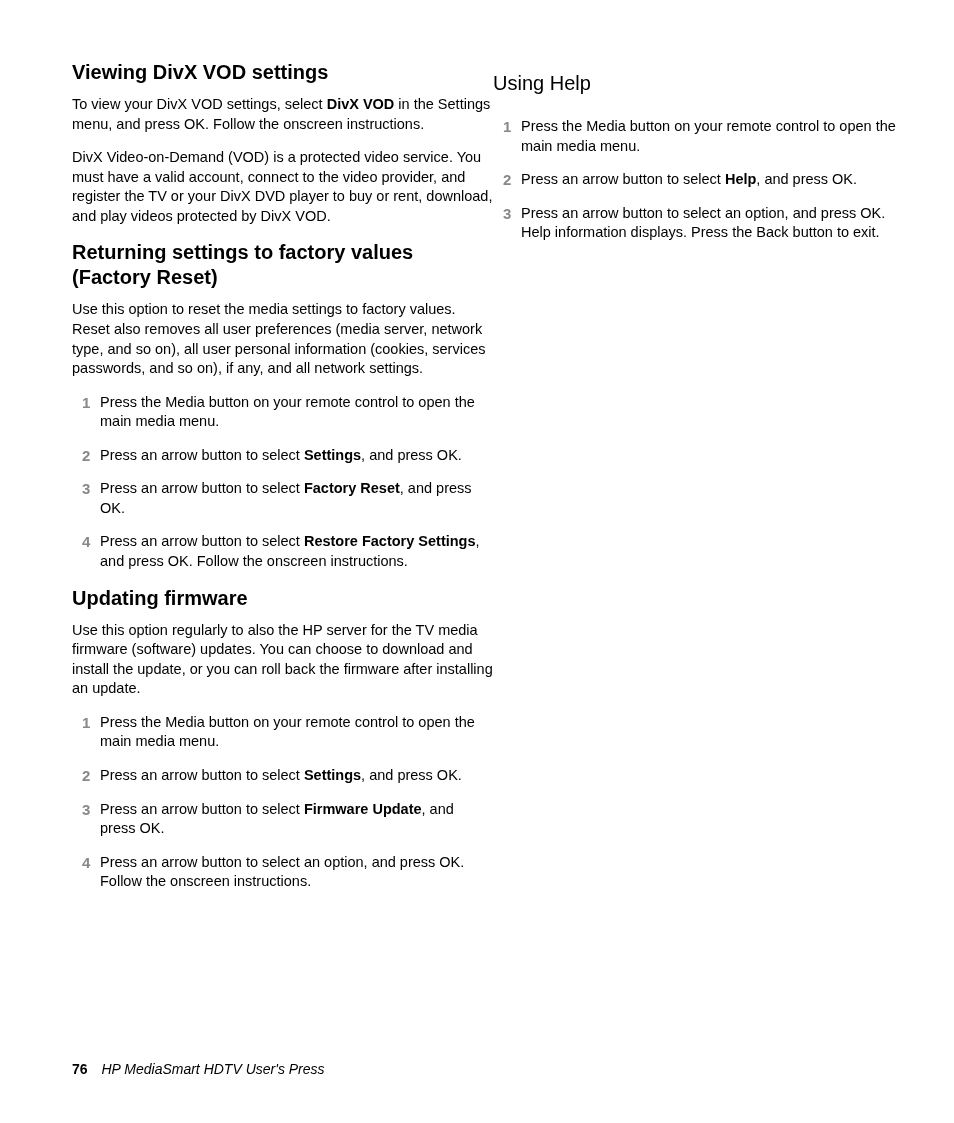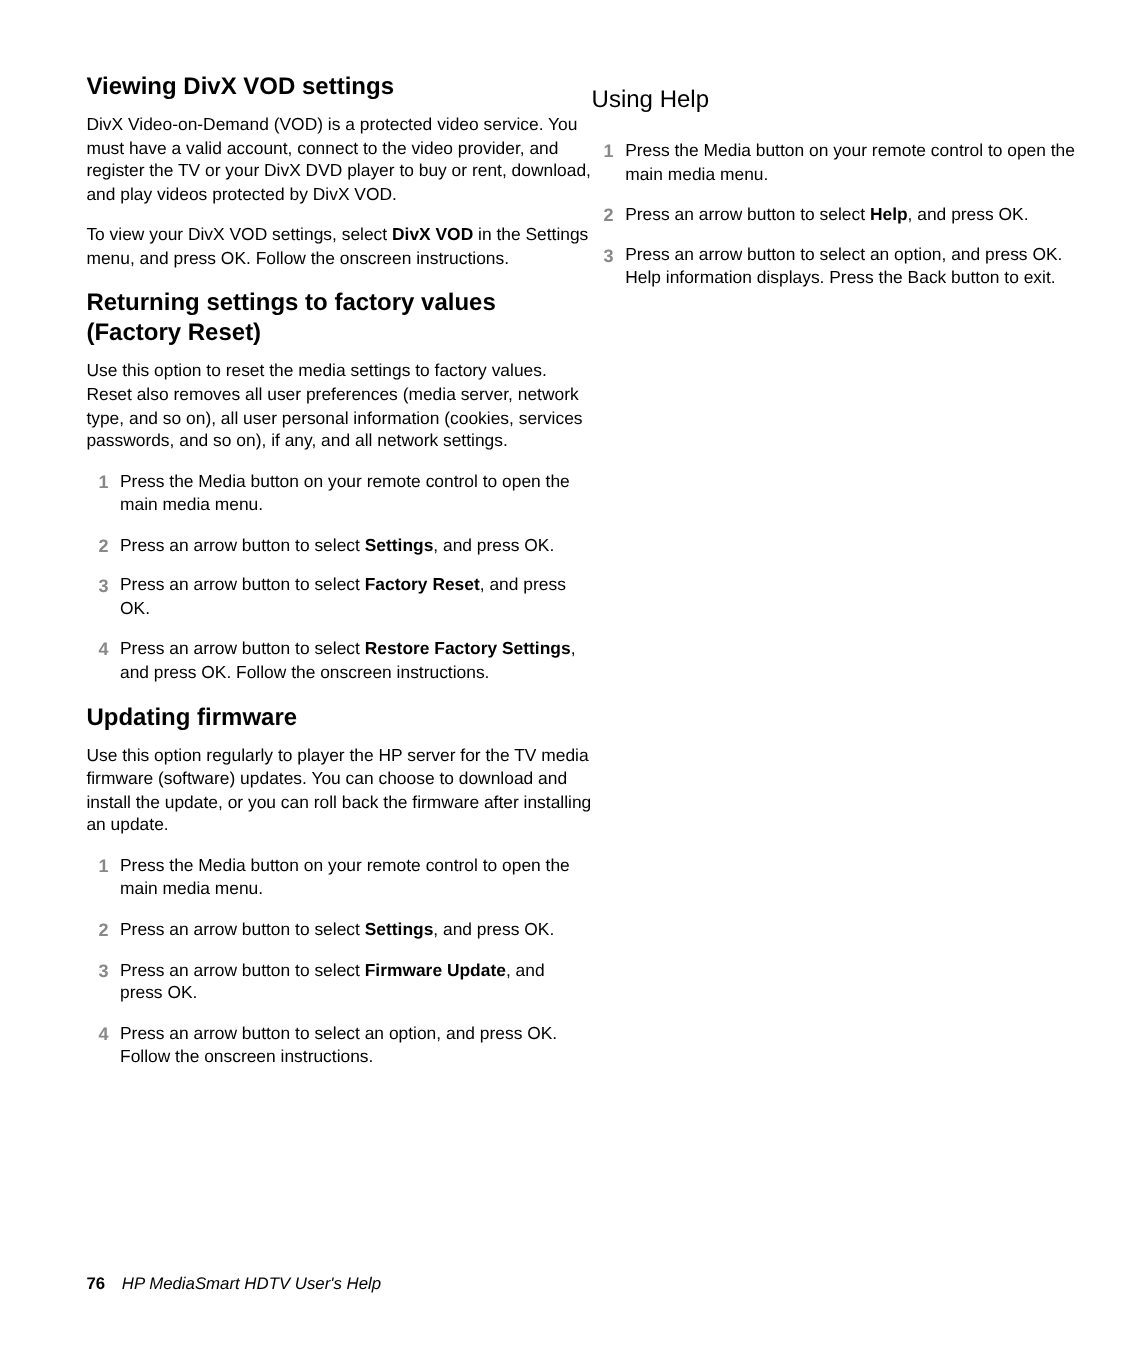--- a/index.html
+++ b/index.html
@@ -69,24 +69,24 @@
   .footer .title { font-style: italic; margin-left: 10px; }
 </style>
 </head>
 <body>
 
 <div class="page">
 
   <div class="col">
 
     <h2>Viewing DivX VOD settings</h2>
-    <p>DivX Video-on-Demand (VOD) is a protected video service. You must have a valid account, connect to the video provider, and register the TV or your DivX DVD player to buy or rent, download, and play videos protected by DivX VOD.</p>
     <p>
       <span>To view your DivX VOD settings, select </span><span class="bold">DivX VOD</span><span> in the Settings menu, and press OK. Follow the onscreen instructions.</span>
     </p>
+    <p>DivX Video-on-Demand (VOD) is a protected video service. You must have a valid account, connect to the video provider, and register the TV or your DivX DVD player to buy or rent, download, and play videos protected by DivX VOD.</p>
 
     <h2 class="spaced">Returning settings to factory values (Factory Reset)</h2>
     <p>Use this option to reset the media settings to factory values. Reset also removes all user preferences (media server, network type, and so on), all user personal information (cookies, services passwords, and so on), if any, and all network settings.</p>
     <ol>
       <li>
         <span class="num">1</span>
         <span>Press the Media button on your remote control to open the main media menu.</span>
       </li>
       <li>
         <span class="num">2</span>
@@ -96,21 +96,21 @@
         <span class="num">3</span>
         <span>Press an arrow button to select </span><span class="bold">Factory Reset</span><span>, and press OK.</span>
       </li>
       <li>
         <span class="num">4</span>
         <span>Press an arrow button to select </span><span class="bold">Restore Factory Settings</span><span>, and press OK. Follow the onscreen instructions.</span>
       </li>
     </ol>
 
     <h2 class="spaced">Updating firmware</h2>
-    <p>Use this option regularly to player the HP server for the TV media firmware (software) updates. You can choose to download and install the update, or you can roll back the firmware after installing an update.</p>
+    <p>Use this option regularly to also the HP server for the TV media firmware (software) updates. You can choose to download and install the update, or you can roll back the firmware after installing an update.</p>
     <ol>
       <li>
         <span class="num">1</span>
         <span>Press the Media button on your remote control to open the main media menu.</span>
       </li>
       <li>
         <span class="num">2</span>
         <span>Press an arrow button to select </span><span class="bold">Settings</span><span>, and press OK.</span>
       </li>
       <li>
@@ -140,14 +140,14 @@
         <span class="num">3</span>
         <span>Press an arrow button to select an option, and press OK. Help information displays. Press the Back button to exit.</span>
       </li>
     </ol>
   </div>
 
 </div>
 
 <div class="footer">
   <span class="pnum">76</span>
-  <span class="title">HP MediaSmart HDTV User's Help</span>
+  <span class="title">HP MediaSmart HDTV User's Press</span>
 </div>
 
 </body></html>

